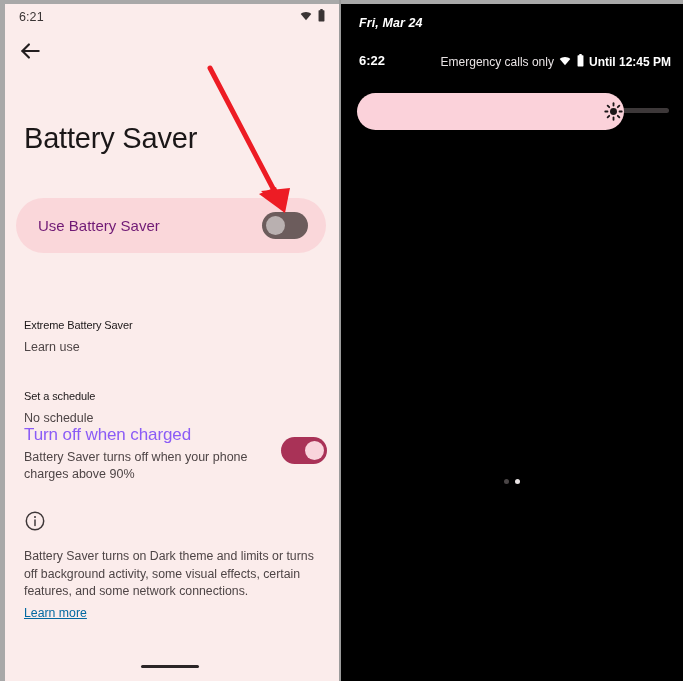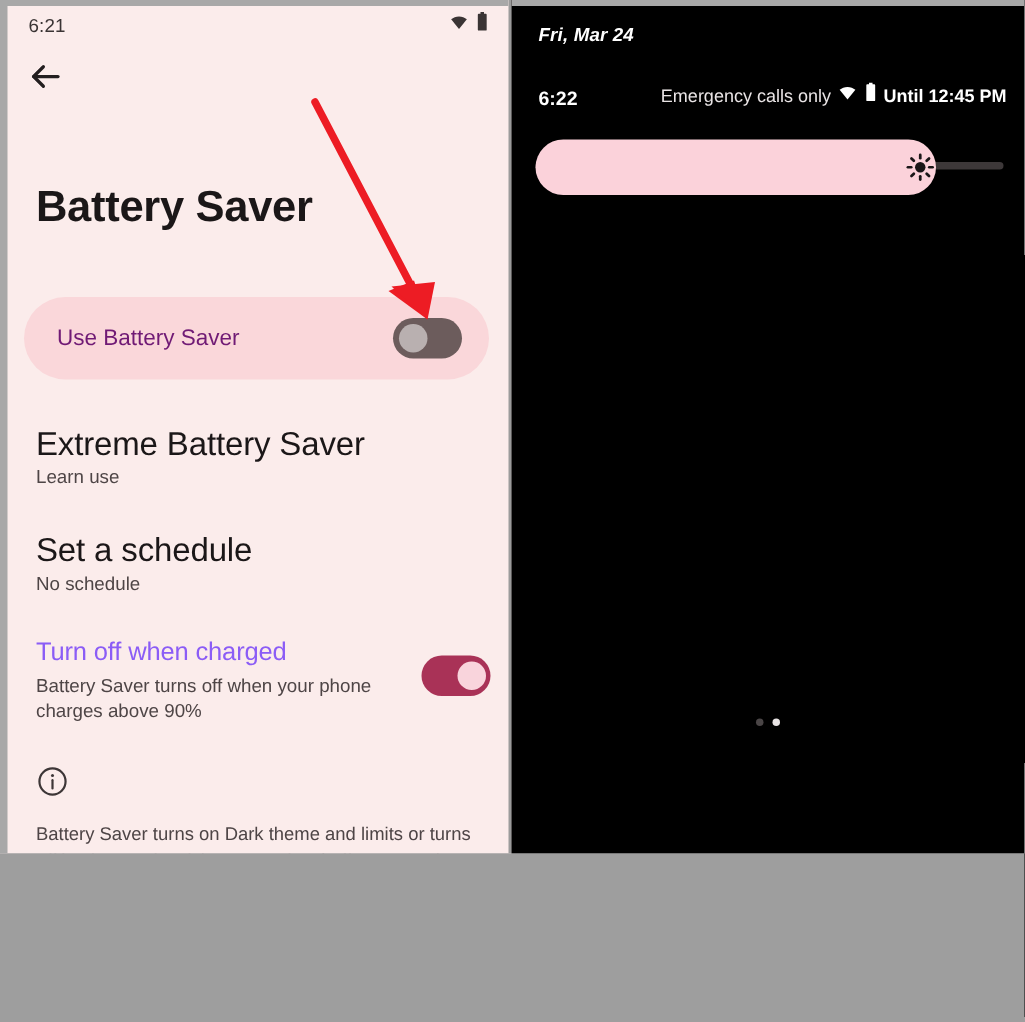--- a/index.html
+++ b/index.html
@@ -6,21 +6,21 @@
     margin: 0;
     padding: 0;
     background: #9e9e9e;
   }
   body {
     font-family: "Liberation Sans", sans-serif;
   }
   .screenshot {
     position: relative;
     width: 683px;
-    height: 569px;
+    height: 681px;
     overflow: hidden;
     background: #a8a8a8;
   }
 
   
   .left-panel {
     position: absolute;
     left: 0; top: 0;
     width: 341px; height: 681px;
     background: #fbeceb;
@@ -67,21 +67,21 @@
     left: 17px; top: 38px;
     width: 26px; height: 26px;
     cursor: pointer;
   }
   .page-title {
     position: absolute;
     left: 24px; top: 122px;
     font-size: 29px;
     color: #1b1718;
     letter-spacing: -0.2px;
-    font-weight: 700;
+    font-weight: 400;
   }
   .use-saver-row {
     position: absolute;
     left: 16px; top: 198px;
     width: 310px; height: 55px;
     background: #fad7da;
     border-radius: 28px;
     display: flex;
     align-items: center;
     justify-content: space-between;
@@ -111,24 +111,25 @@
   .toggle.off .knob { left: 4px;  background: #b9b0b0; }
   .toggle.on  .knob { right: 3px; background: #f9d4dc; }
 
   .setting {
     position: absolute;
     left: 24px;
     width: 300px;
     cursor: pointer;
   }
   .setting .s-title {
-    font-size: 22px;
+    font-size: 11px;
     color: #1b1718;
     letter-spacing: -0.1px;
     line-height: 22px;
+    margin-top: 29px;
   }
   .setting .s-sub {
     font-size: 12.5px;
     color: #4e4546;
     margin-top: 3px;
     line-height: 16px;
   }
   .setting.extreme { top: 285px; }
   .setting.schedule { top: 356px; }
 
@@ -216,35 +217,34 @@
     color: #ffffff;
     font-weight: bold;
     letter-spacing: .1px;
     font-style: italic;
   }
   .qs-statusrow {
     position: absolute;
     left: 0; right: 0; top: 53px;
     height: 20px;
     display: flex;
-    align-items: flex-end;
+    align-items: flex-start;
     padding: 0 12px 0 18px;
     box-sizing: border-box;
   }
   .qs-clock {
     font-size: 13px;
     color: #ffffff;
     font-weight: bold;
   }
   .qs-status-right {
     margin-left: auto;
     display: flex;
     align-items: center;
     gap: 4px;
-    margin-top: 23px;
   }
   .qs-carrier {
     font-size: 12px;
     color: #e9e4e5;
   }
   .qs-battery-txt {
     font-size: 12px;
     color: #ffffff;
     font-weight: bold;
   }

